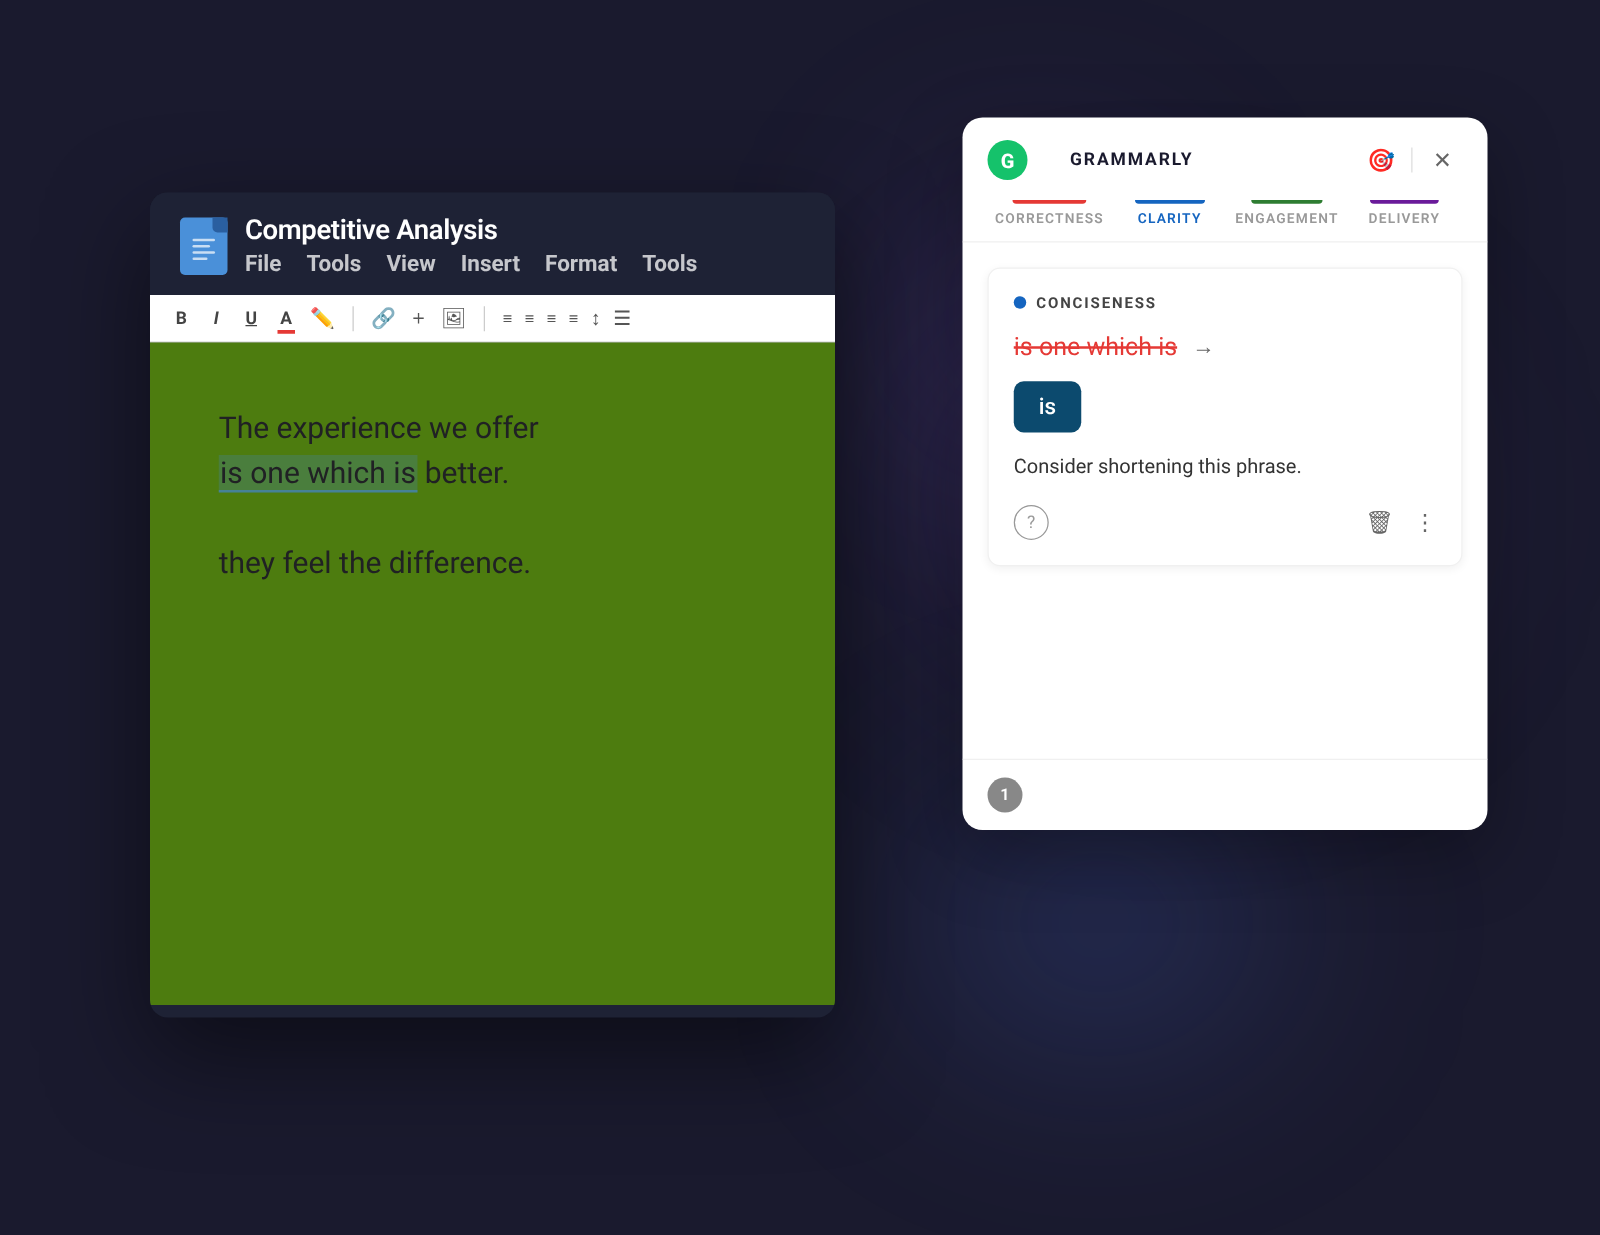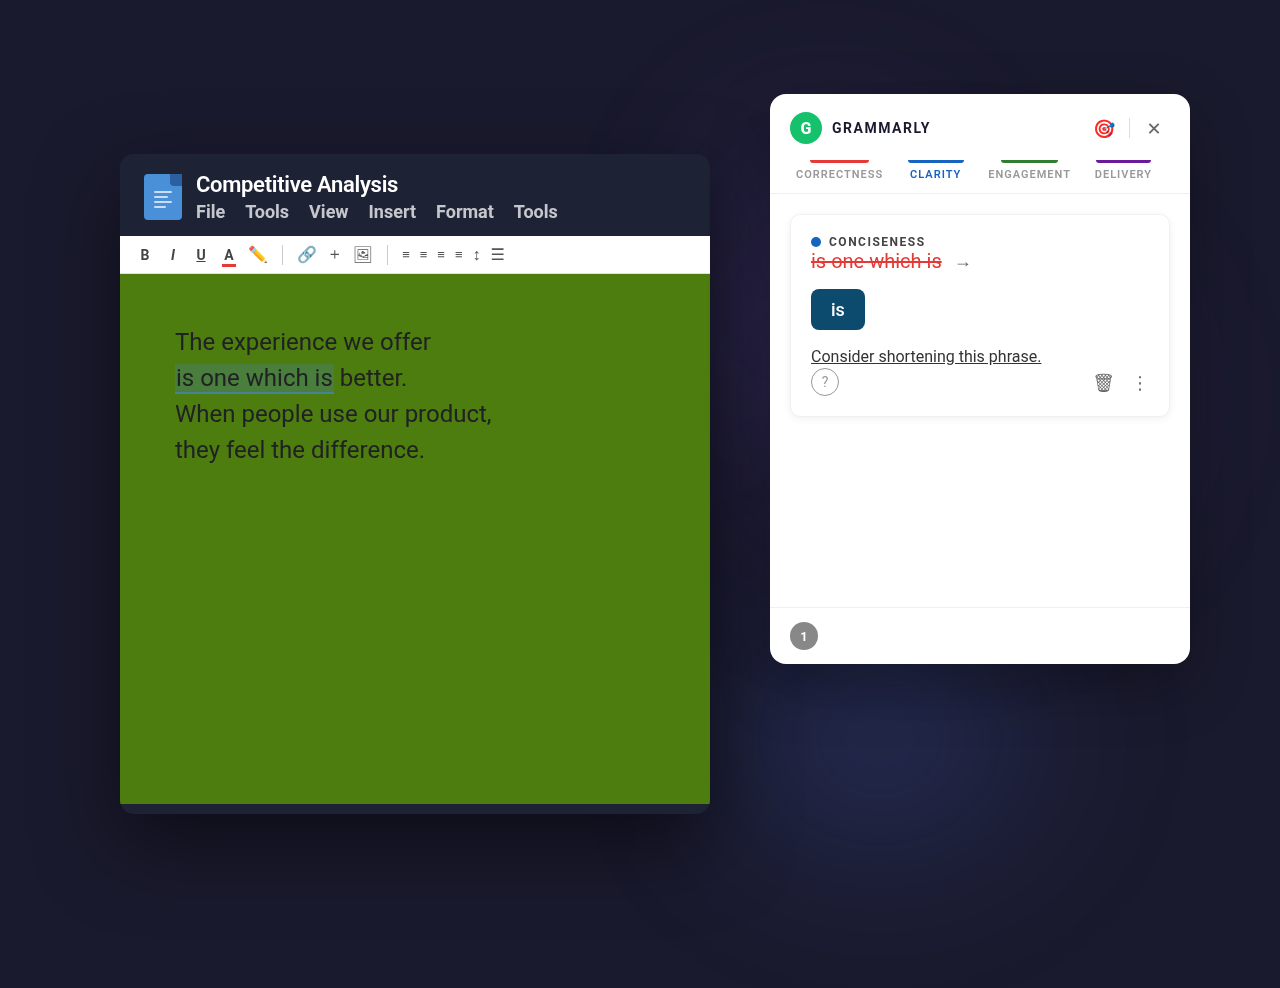--- a/index.html
+++ b/index.html
@@ -46,21 +46,21 @@
       display: flex;
       align-items: center;
       justify-content: center;
     }
 
     
     .docs-window {
       position: absolute;
       left: 30px;
       top: 60px;
-      width: 590px;
+      width: 548px;
       height: 660px;
       background: #1e2235;
       border-radius: 14px;
       overflow: hidden;
       box-shadow: 0 30px 80px rgba(0,0,0,0.5);
     }
 
     .docs-titlebar {
       background: #1e2235;
       padding: 18px 24px 14px;
@@ -240,20 +240,21 @@
       color: white;
       font-size: 16px;
       font-weight: 800;
     }
 
     .grammarly-name {
       font-size: 14px;
       font-weight: 700;
       letter-spacing: 1.5px;
       color: #1a1a2e;
+      margin-left: 24px;
     }
 
     .grammarly-actions {
       display: flex;
       align-items: center;
       gap: 8px;
     }
 
     .action-icon {
       width: 32px;
@@ -316,20 +317,21 @@
       border: 1px solid #f0f0f0;
       border-radius: 10px;
       padding: 20px;
       box-shadow: 0 2px 8px rgba(0,0,0,0.06);
     }
 
     .suggestion-category {
       display: flex;
       align-items: center;
       gap: 8px;
+      margin-bottom: 16px;
     }
 
     .category-dot {
       width: 10px;
       height: 10px;
       border-radius: 50%;
       background: #1565c0;
     }
 
     .category-label {
@@ -369,22 +371,22 @@
       font-size: 18px;
       font-weight: 500;
       padding: 10px 20px;
       border-radius: 8px;
       cursor: pointer;
     }
 
     .suggestion-description {
       font-size: 16px;
       color: #333;
+      margin-bottom: 20px;
       line-height: 1.4;
-      text-decoration: underline;
     }
 
     .suggestion-footer {
       display: flex;
       align-items: center;
       justify-content: space-between;
     }
 
     .footer-left {
       display: flex;
@@ -492,21 +494,21 @@
       <span class="align-btn">≡</span>
       <span class="align-btn">≡</span>
       <span class="toolbar-icon">↕</span>
       <span class="toolbar-icon">☰</span>
     </div>
 
     <div class="docs-content">
       <div class="docs-text">
         <span>The experience we offer</span><br>
         <span class="text-highlighted">is one which is</span><span> better.</span><br>
-        <span>When people use our product,</span><br>
+        <br>
         <span>they feel the difference.</span>
       </div>
     </div>
   </div>
 
   <div class="grammarly-panel">
 
     <div class="grammarly-header">
       <div class="grammarly-title-row">
         <div class="grammarly-brand">

